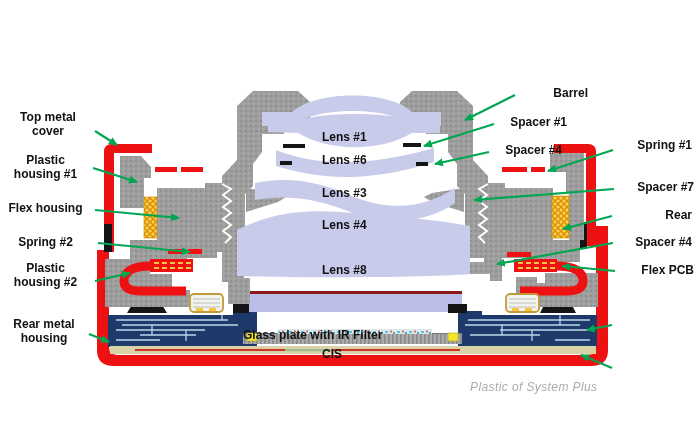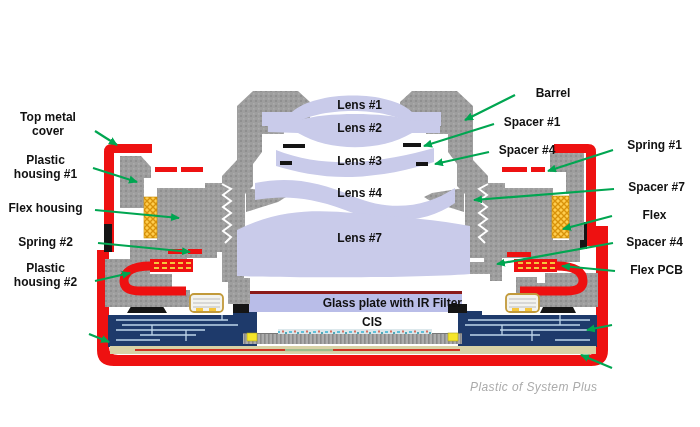--- a/index.html
+++ b/index.html
@@ -20,22 +20,22 @@
   .arrow{stroke:var(--c-green);stroke-width:2.2;fill:none;}
   .zig{stroke:#fff;stroke-width:2;fill:none;}
   .yellowdash{fill:#F5C63C;}
   .yellowdot{fill:#F5E52A;stroke:#A8A020;stroke-width:.6;}
   .cap{fill:#F3F3EE;stroke:#C29A3A;stroke-width:1.8;}
   .capline{stroke:#BDBDBD;stroke-width:1;}
   .sflex{stroke:var(--c-red);stroke-width:9;fill:none;}
   .lbl{position:absolute;font-weight:bold;font-size:12px;line-height:14px;
        color:var(--c-label);white-space:pre-line;}
   .left-col{text-align:center;}
-  .right-col{text-align:center;}
-  .center-col{text-align:right;}
+  .right-col{text-align:right;}
+  .center-col{text-align:left;margin-top:32px;}
   .credit{position:absolute;font-style:italic;font-weight:normal;font-size:12px;
           color:var(--c-credit_gray);letter-spacing:.4px;}
 </style>
 </head>
 <body>
 
 <div class="stage">
 
 <svg width="700" height="427" viewBox="0 0 700 427">
   <defs>
@@ -252,33 +252,35 @@
 </svg>
 
 <div class="lbl left-col" style="left:8px;top:110px;width:80px">Top metal
 cover</div>
 <div class="lbl left-col" style="left:3px;top:153px;width:85px">Plastic
 housing #1</div>
 <div class="lbl left-col" style="left:3px;top:201px;width:85px">Flex housing</div>
 <div class="lbl left-col" style="left:3px;top:235px;width:85px">Spring #2</div>
 <div class="lbl left-col" style="left:3px;top:261px;width:85px">Plastic
 housing #2</div>
+<div class="lbl left-col" style="left:3px;top:317px;width:82px">Rear metal
+housing</div>
 
 <div class="lbl center-col" style="left:322px;top:98px;width:60px">Lens #1</div>
-<div class="lbl center-col" style="left:322px;top:121px;width:60px">Lens #2</div>
+<div class="lbl center-col" style="left:322px;top:121px;width:60px">Lens #6</div>
 <div class="lbl center-col" style="left:322px;top:154px;width:60px">Lens #3</div>
 <div class="lbl center-col" style="left:322px;top:186px;width:60px">Lens #4</div>
-<div class="lbl center-col" style="left:322px;top:231px;width:60px">Lens #7</div>
+<div class="lbl center-col" style="left:322px;top:231px;width:60px">Lens #8</div>
 <div class="lbl center-col" style="left:243px;top:296px;width:219px">Glass plate with IR Filter</div>
 <div class="lbl center-col" style="left:322px;top:315px;width:60px">CIS</div>
 
 <div class="lbl right-col" style="left:518px;top:86px;width:70px">Barrel</div>
 <div class="lbl right-col" style="left:497px;top:115px;width:70px">Spacer #1</div>
 <div class="lbl right-col" style="left:492px;top:143px;width:70px">Spacer #4</div>
 <div class="lbl right-col" style="left:617px;top:138px;width:75px">Spring #1</div>
 <div class="lbl right-col" style="left:619px;top:180px;width:75px">Spacer #7</div>
-<div class="lbl right-col" style="left:617px;top:208px;width:75px">Flex</div>
+<div class="lbl right-col" style="left:617px;top:208px;width:75px">Rear</div>
 <div class="lbl right-col" style="left:617px;top:235px;width:75px">Spacer #4</div>
 <div class="lbl right-col" style="left:619px;top:263px;width:75px">Flex PCB</div>
 
 <div class="credit" style="left:470px;top:380px;width:170px">Plastic of System Plus</div>
 
 </div>
 
 </body></html>

